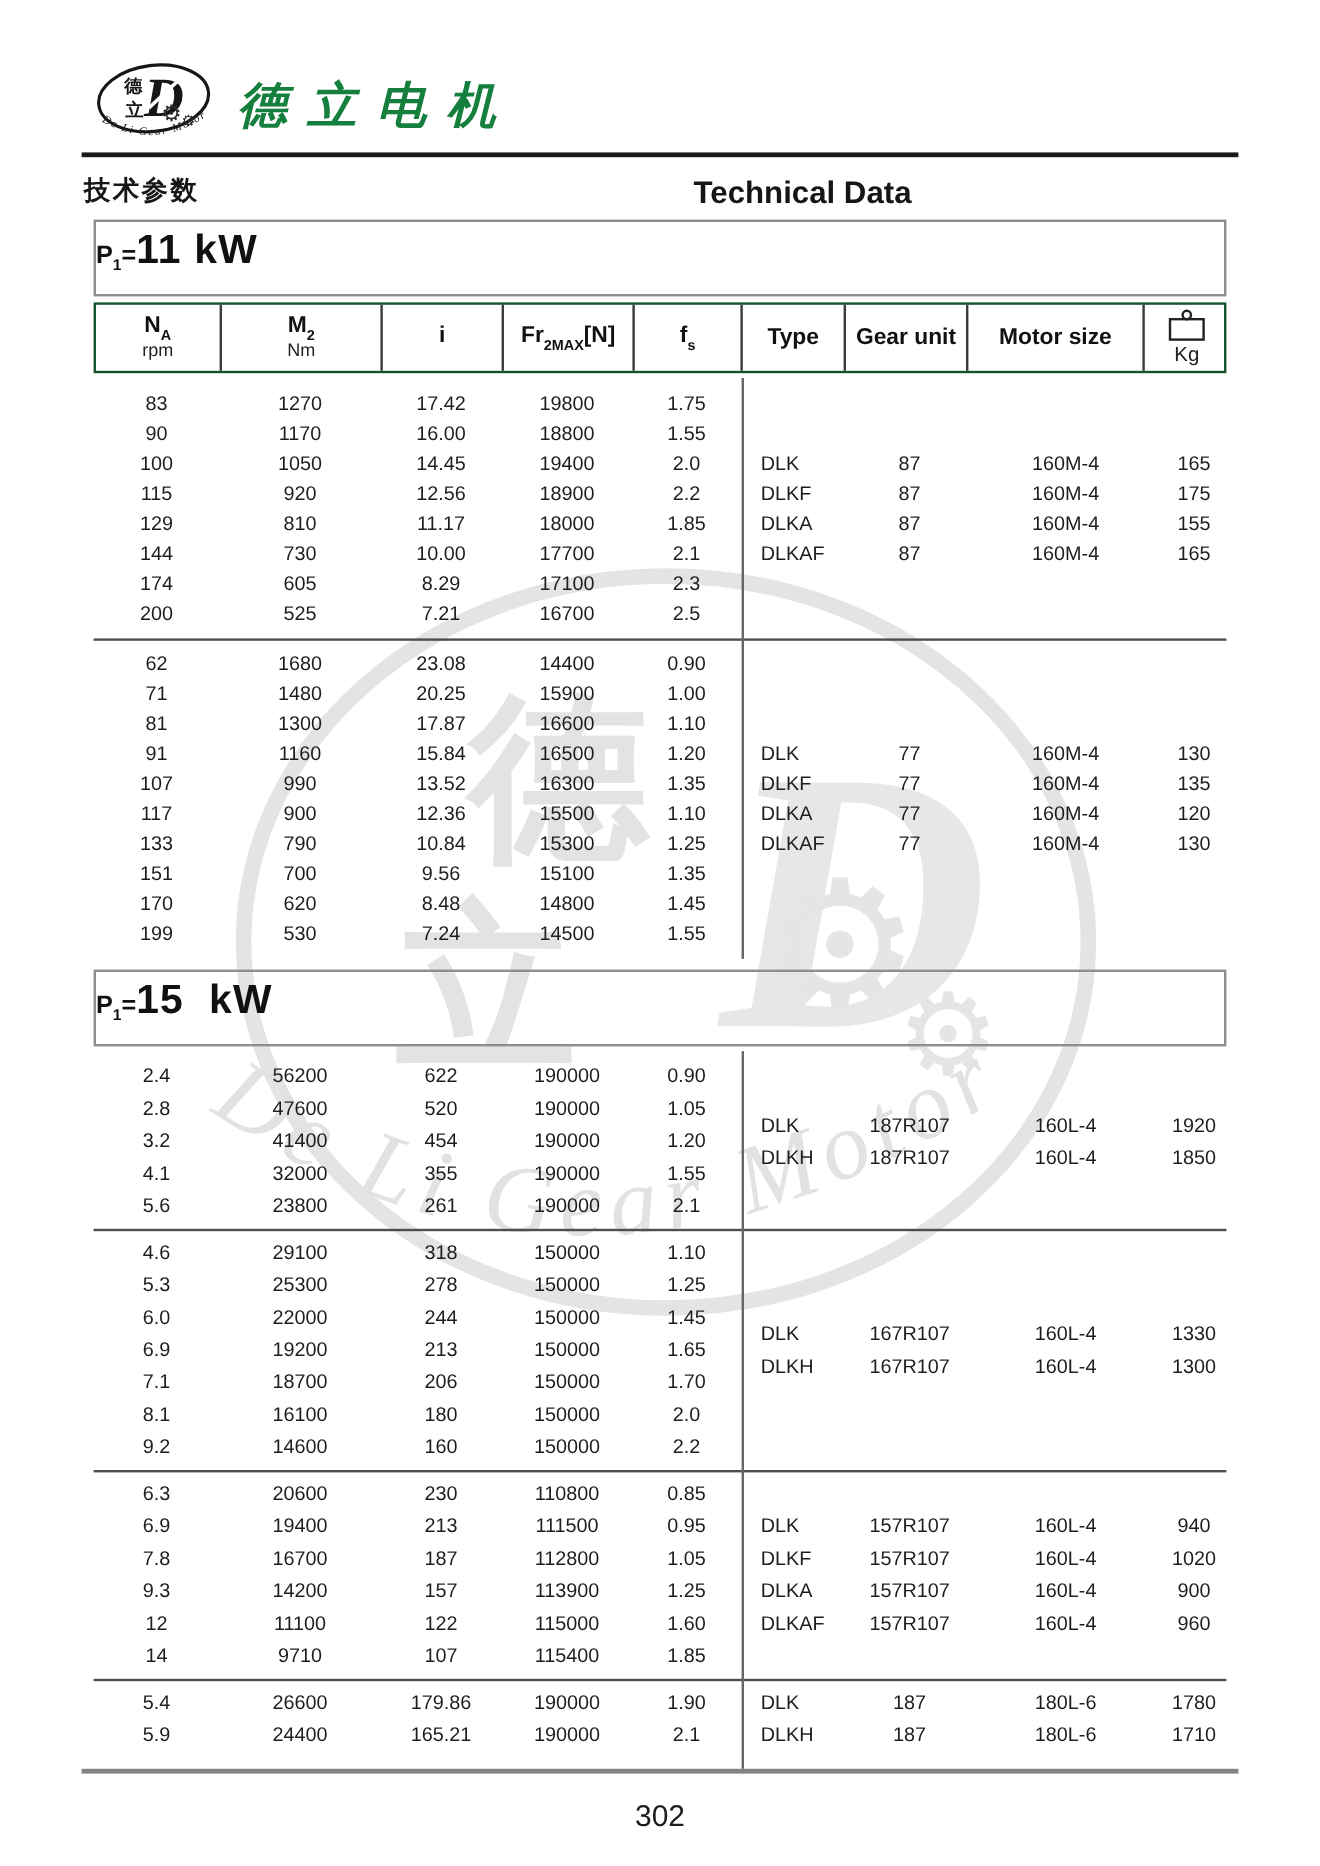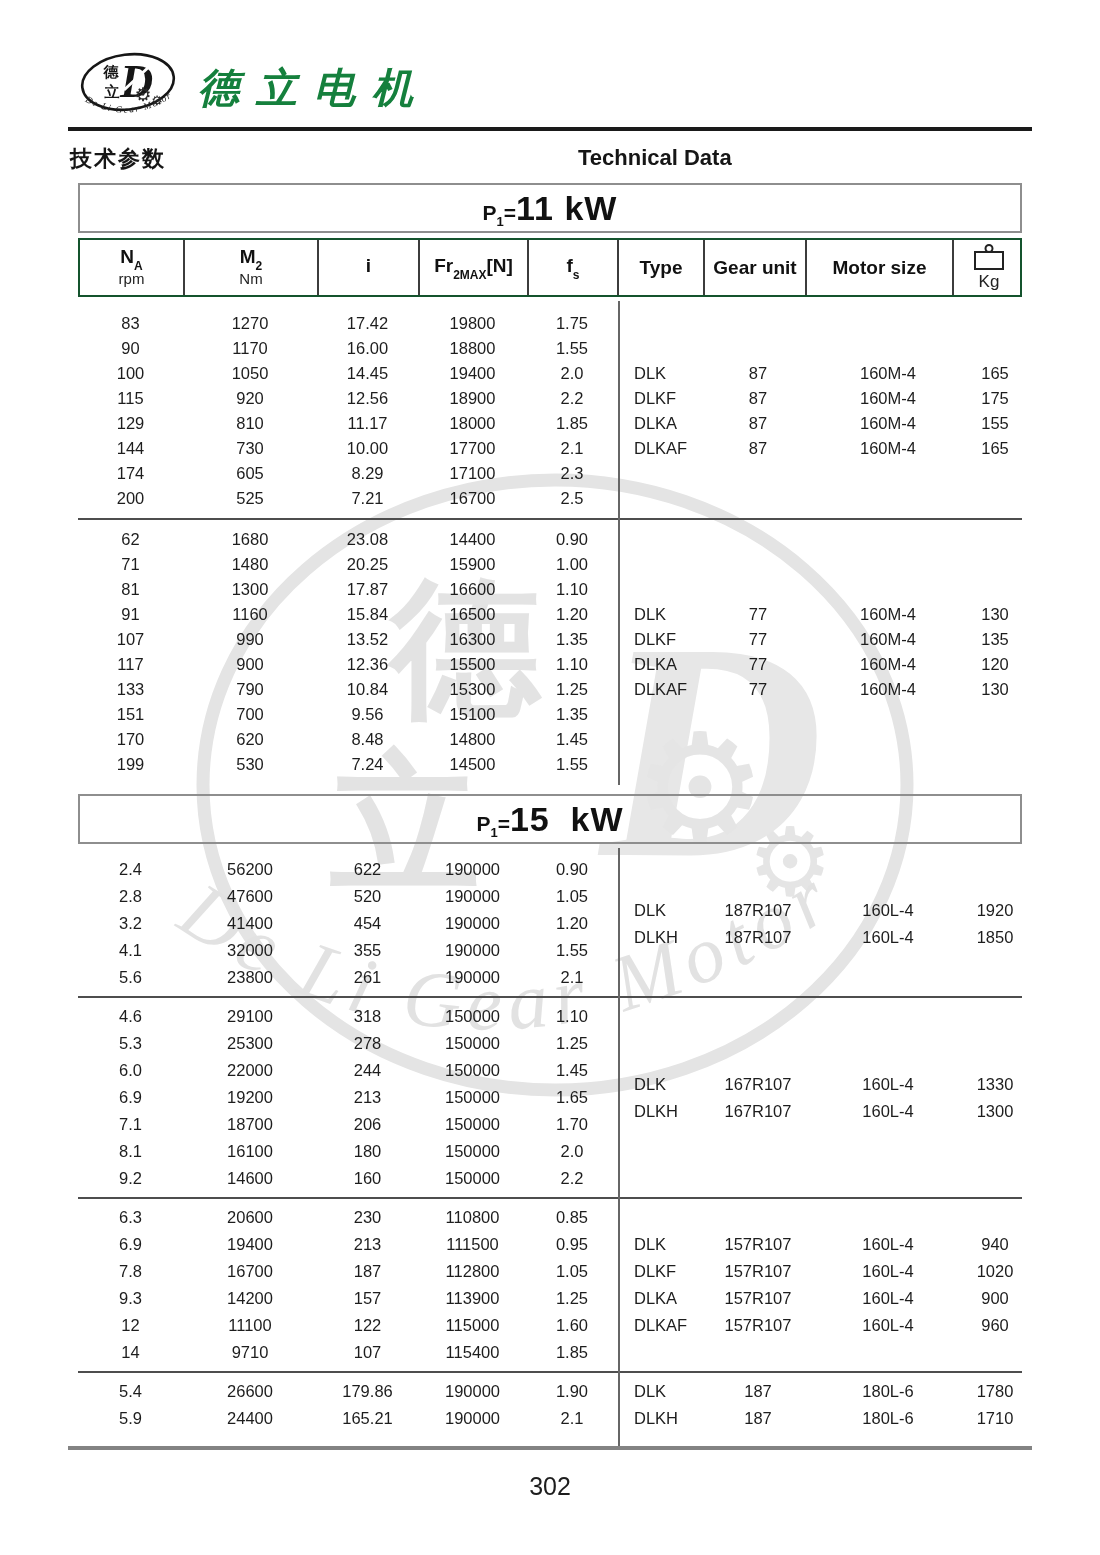--- a/index.html
+++ b/index.html
@@ -14,24 +14,24 @@
 
   
   .top-header { display:flex; align-items:flex-end; margin:52px 0 0 10px; height:72px; }
   .logo-svg { width:104px; height:72px; flex:0 0 auto; }
   .brand-cn { font-family:"Liberation Serif", serif; font-weight:bold; font-style:italic;
               font-size:41px; letter-spacing:17px; color:#15803d; margin:0 0 8px 16px; }
   .top-rule { height:4px; background:#1a1a1a; margin-top:3px; }
 
   .titles { position:relative; margin-top:13px; height:30px; }
   .title-cn { position:absolute; left:2px; top:0; font-size:22px; font-weight:bold; color:#161616; letter-spacing:2px; }
-  .title-en { position:absolute; left:510px; top:1px; font-size:22px; font-weight:bold; color:#161616; }
+  .title-en { position:absolute; left:510px; top:1px; font-size:26px; font-weight:bold; color:#161616; }
 
   
-  .banner { margin:9px 10px 0; height:50px; border:2px solid #8e8e8e; text-align:center; line-height:46px; background:transparent; }
+  .banner { margin:9px 10px 0; height:64px; border:2px solid #8e8e8e; line-height:46px; background:transparent; }
   .banner .pp { font-size:21px; font-weight:bold; color:#111; }
   .banner .pp sub { font-size:13px; position:relative; bottom:-1px; font-weight:bold; }
   .banner .pv { font-size:34px; font-weight:bold; color:#111; letter-spacing:1px; white-space:pre; }
 
   
   .hdr-row { margin:5px 10px 0; display:grid;
              grid-template-columns:105px 134px 101px 109px 90px 86px 102px 147px 70px;
              border:2px solid #14532d; height:59px; }
   .hcell { border-right:2px solid #3c3c3c; display:flex; flex-direction:column; align-items:center; justify-content:center; }
   .hcell:last-child { border-right:none; }

